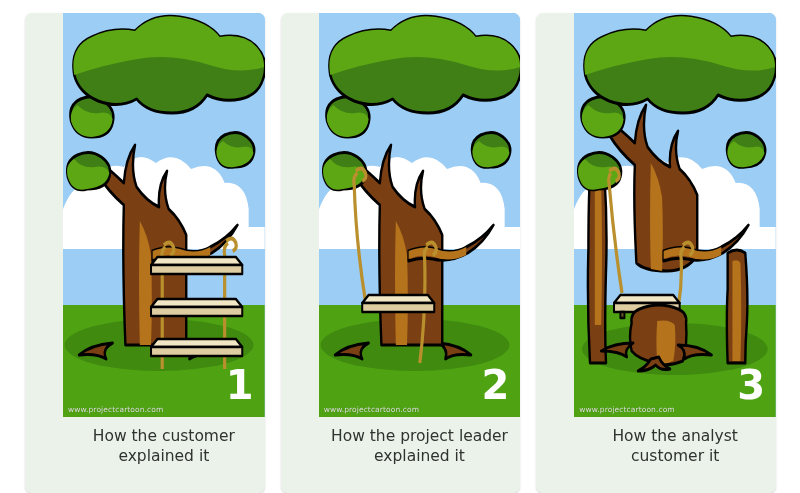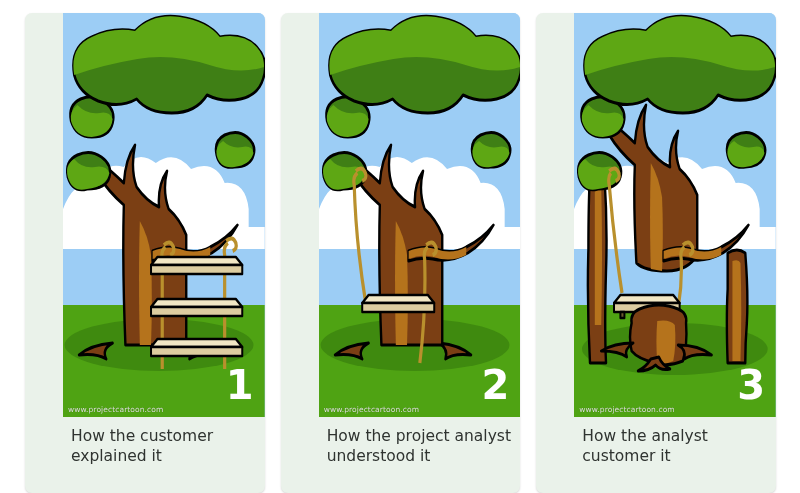--- a/index.html
+++ b/index.html
@@ -60,20 +60,21 @@
     font-size: 7.5px;
     font-family: "DejaVu Sans", sans-serif;
     letter-spacing: 0.1px;
     opacity: 0.92;
     text-shadow: 0 0 1px rgba(0,0,0,0.35);
   }
   .caption {
     flex: 1;
     padding: 10px 8px 0 8px;
     box-sizing: border-box;
+    text-align: center;
     font-size: 15.5px;
     line-height: 1.28;
     color: #2f3330;
     font-family: "DejaVu Sans", sans-serif;
   }
 </style>
 </head>
 <body>
 
 <div class="comic-strip">
@@ -176,21 +177,21 @@
         </g>
 
         <g stroke="#000" stroke-width="2.5" stroke-linejoin="round">
           <polygon points="62,282 136,282 144,290 54,290" fill="#f2e7c4"></polygon>
           <rect x="54" y="290" width="90" height="9" fill="#ddcda0"></rect>
         </g>
       </svg>
       <div class="watermark">www.projectcartoon.com</div>
       <div class="panel-number">2</div>
     </div>
-    <div class="caption">How the project analyst understood it</div>
+    <div class="caption">How the project leader explained it</div>
   </div>
 
   <div class="panel-card">
     <div class="scene">
       <svg viewBox="0 0 252 404" preserveAspectRatio="none">
         <rect x="0" y="0" width="252" height="404" fill="#9ccdf5"></rect>
         <g fill="#ffffff">
           <path d="M0 196 q14 -30 42 -26 q10 -22 34 -16 q18 -18 40 -4 q24 -14 44 6 q30 -10 42 14 q26 -2 30 26 l0 24 l-232 0 z"></path>
           <rect x="0" y="214" width="252" height="22"></rect>
         </g>

